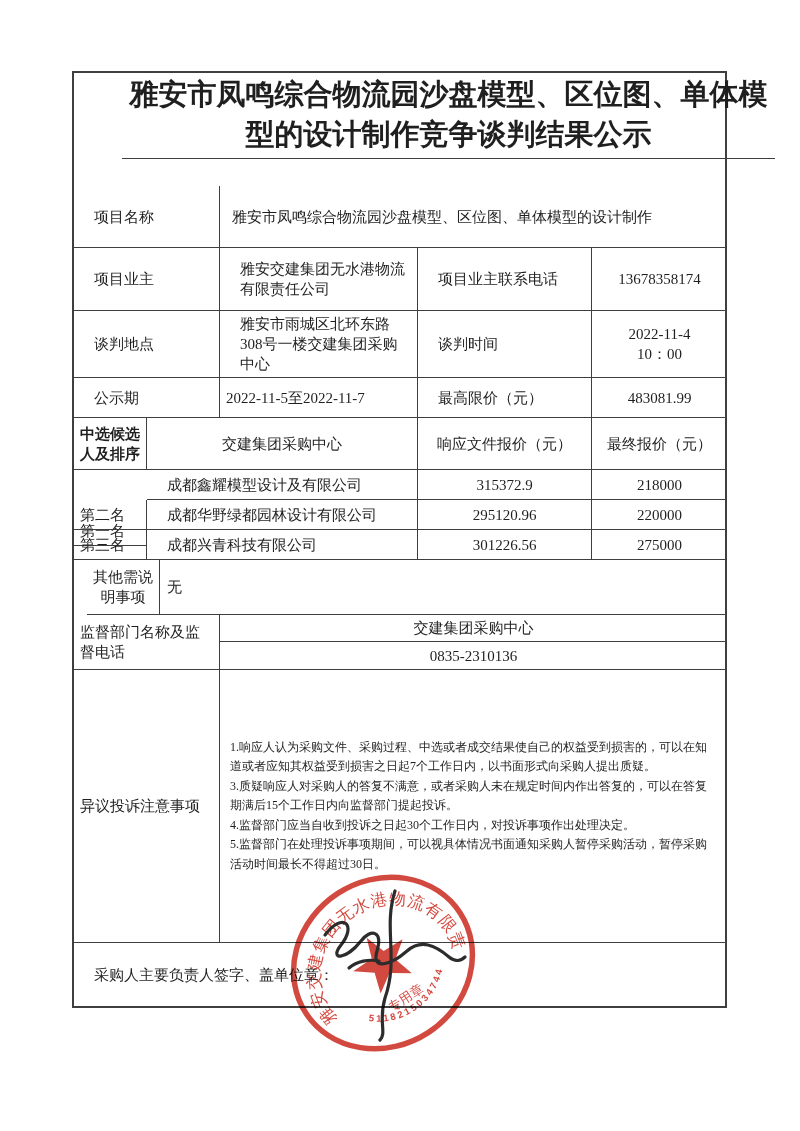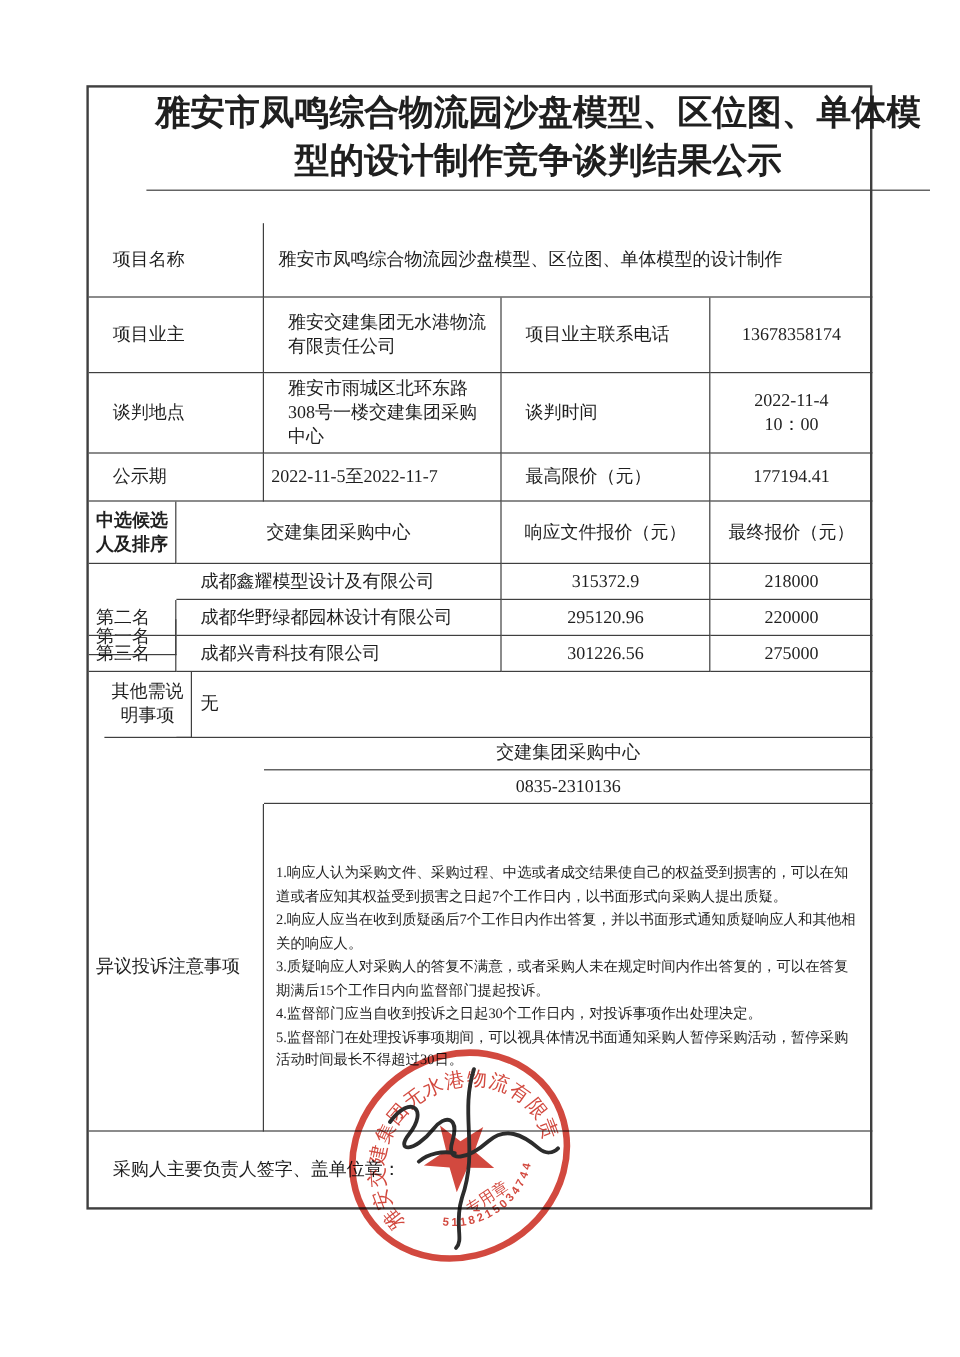--- a/index.html
+++ b/index.html
@@ -57,21 +57,21 @@
     <div class="c ctr last" style="left:518px;top:238px;width:135px;height:67px;">
       <div>
         <div>2022-11-4</div>
         <div>10：00</div>
       </div>
     </div>
 
     <div class="c pl8" style="left:0;top:305px;width:146px;height:40px;">公示期</div>
     <div class="c pl6" style="left:146px;top:305px;width:198px;height:40px;">2022-11-5至2022-11-7</div>
     <div class="c pl8" style="left:344px;top:305px;width:174px;height:40px;">最高限价（元）</div>
-    <div class="c ctr last" style="left:518px;top:305px;width:135px;height:40px;">177194.41</div>
+    <div class="c ctr last" style="left:518px;top:305px;width:135px;height:40px;">483081.99</div>
 
     <div class="c ctr" style="left:0;top:345px;width:73px;height:52px;padding:0 3px;font-weight:bold;">中选候选人及排序</div>
     <div class="c ctr" style="left:73px;top:345px;width:271px;height:52px;">交建集团采购中心</div>
     <div class="c ctr" style="left:344px;top:345px;width:174px;height:52px;">响应文件报价（元）</div>
     <div class="c ctr last" style="left:518px;top:345px;width:135px;height:52px;">最终报价（元）</div>
 
     <div class="c pl6" style="left:0;top:397px;width:73px;height:30px;margin-top:46px;">第一名</div>
     <div class="c pl8" style="left:73px;top:397px;width:271px;height:30px;">成都鑫耀模型设计及有限公司</div>
     <div class="c ctr" style="left:344px;top:397px;width:174px;height:30px;">315372.9</div>
     <div class="c ctr last" style="left:518px;top:397px;width:135px;height:30px;">218000</div>
@@ -82,28 +82,28 @@
     <div class="c ctr last" style="left:518px;top:427px;width:135px;height:30px;">220000</div>
 
     <div class="c pl6" style="left:0;top:457px;width:73px;height:30px;">第三名</div>
     <div class="c pl8" style="left:73px;top:457px;width:271px;height:30px;">成都兴青科技有限公司</div>
     <div class="c ctr" style="left:344px;top:457px;width:174px;height:30px;">301226.56</div>
     <div class="c ctr last" style="left:518px;top:457px;width:135px;height:30px;">275000</div>
 
     <div class="c ctr" style="left:0;top:487px;width:73px;height:55px;padding:0 3px;margin-left:13px;">其他需说明事项</div>
     <div class="c pl8 last" style="left:73px;top:487px;width:580px;height:55px;">无</div>
 
+    <div class="c pl6 pr6" style="left:0;top:542px;width:146px;height:55px;">监督部门名称及监督电话</div>
     <div class="c ctr last" style="left:146px;top:542px;width:507px;height:27px;">交建集团采购中心</div>
     <div class="c ctr last" style="left:146px;top:569px;width:507px;height:28px;">0835-2310136</div>
 
     <div class="c pl6" style="left:0;top:597px;width:146px;height:273px;">异议投诉注意事项</div>
     <div class="c last" style="left:146px;top:597px;width:507px;height:273px;">
       <div class="notice-text">
         <div>1.响应人认为采购文件、采购过程、中选或者成交结果使自己的权益受到损害的，可以在知道或者应知其权益受到损害之日起7个工作日内，以书面形式向采购人提出质疑。</div>
-        <div>2.响应人应当在收到质疑函后7个工作日内作出答复，并以书面形式通知质疑响应人和其他相关的响应人。</div>
         <div>3.质疑响应人对采购人的答复不满意，或者采购人未在规定时间内作出答复的，可以在答复期满后15个工作日内向监督部门提起投诉。</div>
         <div>4.监督部门应当自收到投诉之日起30个工作日内，对投诉事项作出处理决定。</div>
         <div>5.监督部门在处理投诉事项期间，可以视具体情况书面通知采购人暂停采购活动，暂停采购活动时间最长不得超过30日。</div>
       </div>
     </div>
 
     <div class="c pl8 last nb" style="left:0;top:870px;width:653px;height:63px;">采购人主要负责人签字、盖单位章：</div>
   </div>
 
   <div class="sealwrap">

